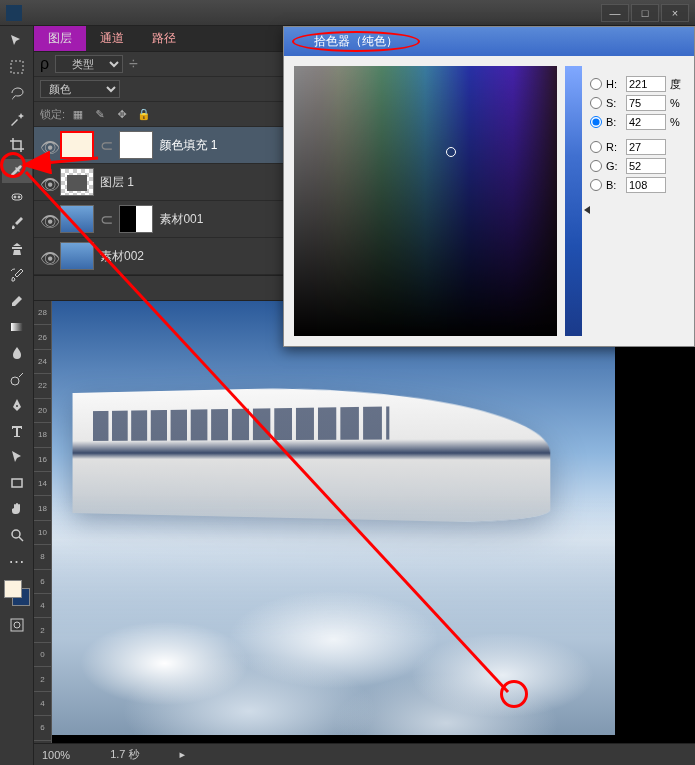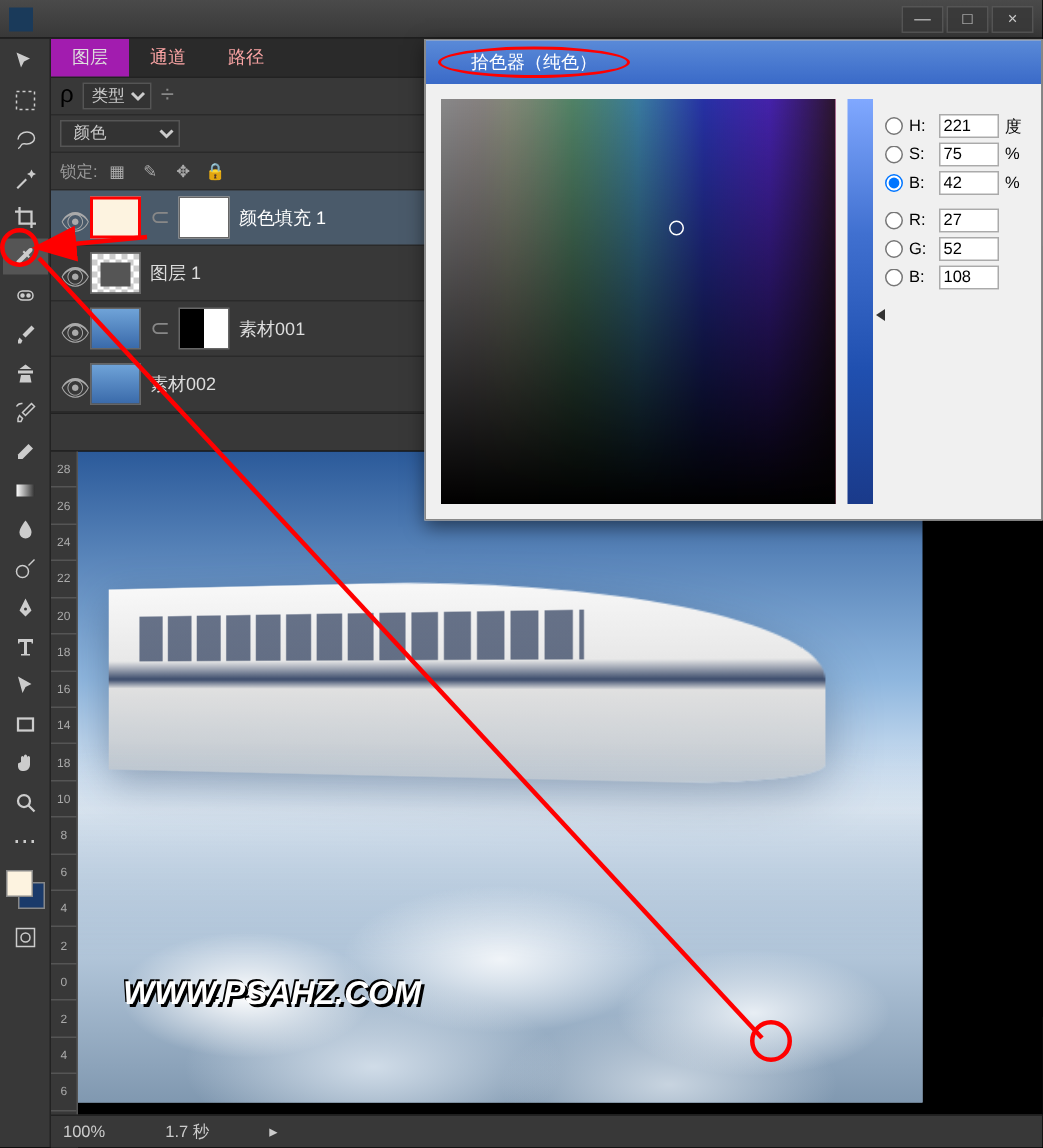--- a/index.html
+++ b/index.html
@@ -21,21 +21,21 @@
 .swatch-fg { width: 18px; height: 18px; background: #fdf3e0; border: 1px solid #888; position: absolute; top: 0; left: 0; z-index: 2; }
 .swatch-bg { width: 18px; height: 18px; background: #1a3a6a; border: 1px solid #888; position: absolute; bottom: 0; right: 0; }
 
 .content-right { flex: 1; display: flex; flex-direction: column; background: #282828; }
 
 .layers-panel { background: #383838; border-bottom: 1px solid #222; }
 .panel-tabs { display: flex; background: #2a2a2a; border-bottom: 1px solid #222; }
 .panel-tab { padding: 4px 14px; font-size: 12px; color: #fca5a5; cursor: pointer; }
 .panel-tab.active { background: #a21caf; color: #ddd; }
 .panel-toolbar { display: flex; align-items: center; padding: 3px 6px; gap: 6px; border-bottom: 1px solid #2a2a2a; }
-.panel-select { background: #333; color: #ccc; border: 1px solid #555; font-size: 11px; padding: 1px 1px; }
+.panel-select { background: #333; color: #ccc; border: 1px solid #555; font-size: 11px; padding: 1px 12px; }
 .panel-icons { display: flex; gap: 4px; margin-left: auto; }
 .panel-icon-btn { width: 18px; height: 18px; color: #aaa; display: flex; align-items: center; justify-content: center; }
 .blend-row { display: flex; align-items: center; padding: 3px 6px; gap: 6px; border-bottom: 1px solid #2a2a2a; font-size: 11px; color: #999; }
 .blend-select { background: #333; color: #ccc; border: 1px solid #555; font-size: 11px; padding: 1px 4px; width: 80px; }
 .pct-input { background: #333; color: #ccc; border: 1px solid #555; width: 42px; font-size: 11px; padding: 1px; }
 .lock-row { display: flex; align-items: center; padding: 3px 6px; gap: 4px; border-bottom: 1px solid #2a2a2a; font-size: 11px; color: #999; }
 
 .layers-list { }
 .layer-row { display: flex; align-items: center; padding: 4px 6px; border-bottom: 1px solid #2a2a2a; gap: 6px; }
 .layer-row.selected { background: #4a5a6a; }
@@ -334,21 +334,20 @@
         <div class="ruler-tick">6</div>
         <div class="ruler-tick">8</div>
       </div>
       <div class="canvas-img">
         <div class="train-scene">
           <div class="sky-grad"></div>
           <div class="train-body">
               <div class="train-windows"></div>
             </div>
           <div class="clouds"></div>
-          <div class="watermark">WWW.PSAHZ.COM</div>
         </div>
       </div>
     </div>
 
     <div class="statusbar">
       <span>100%</span>
       <span>1.7 秒</span>
       <span>▸</span>
     </div>
   </div>

